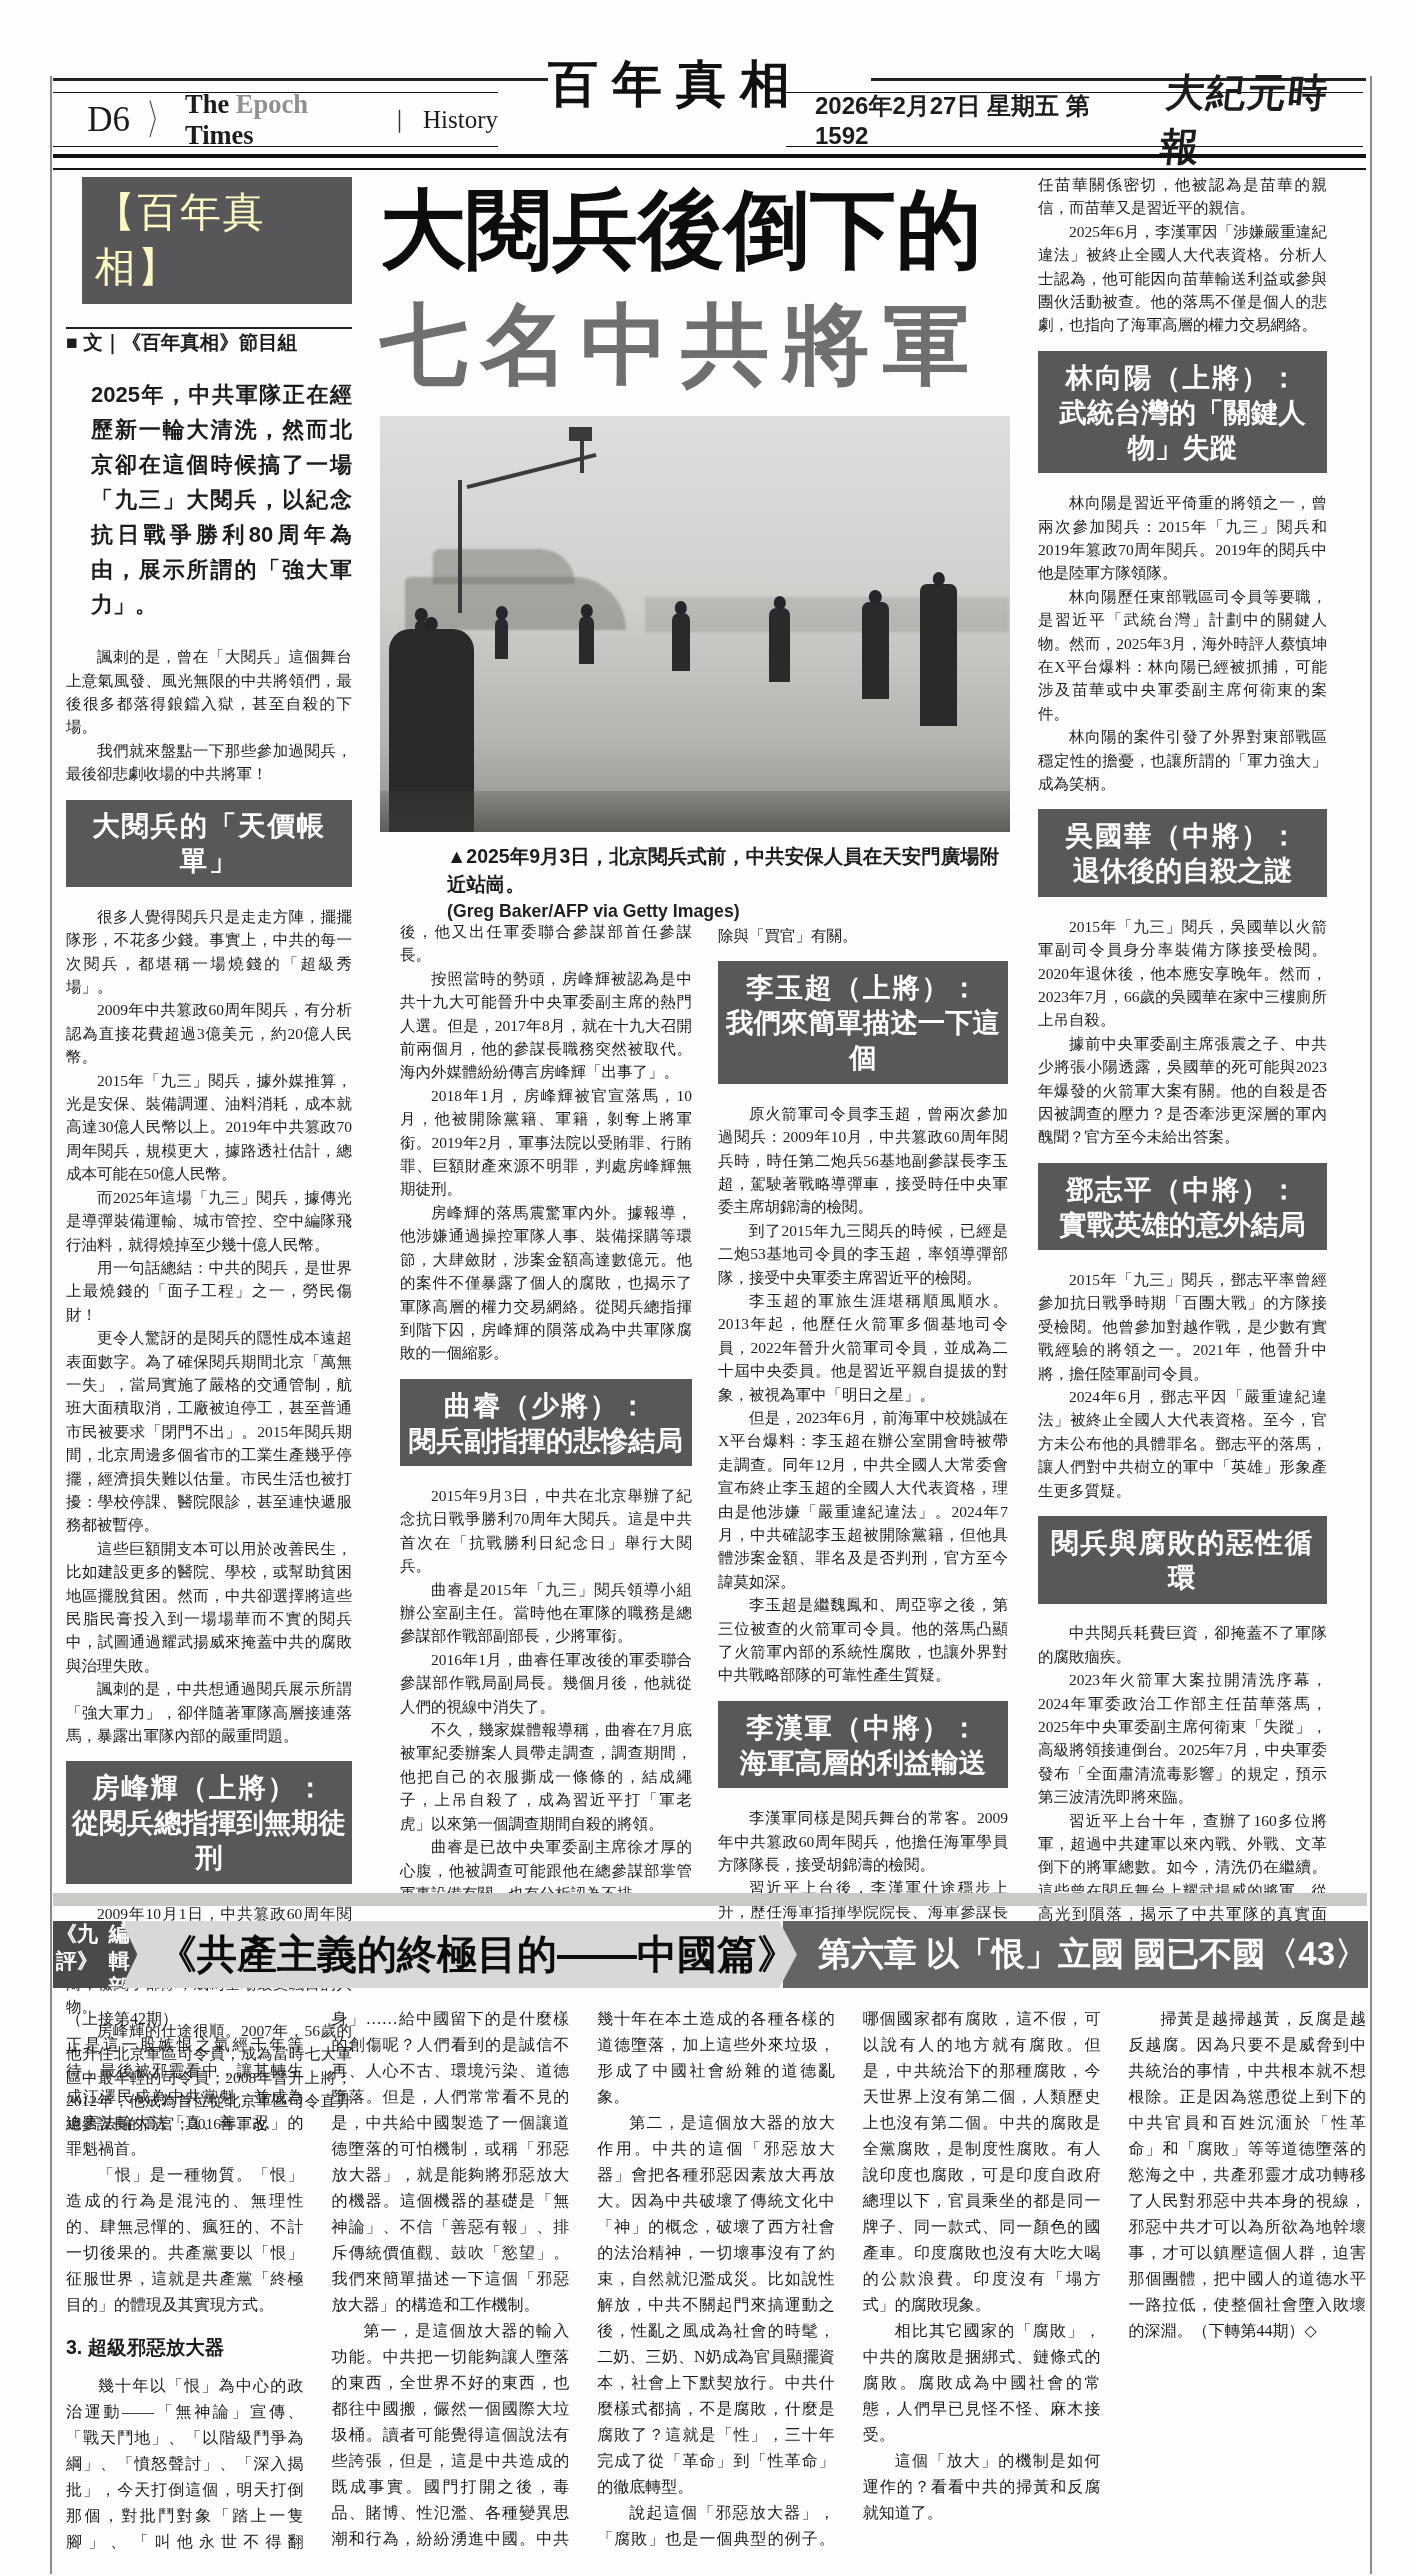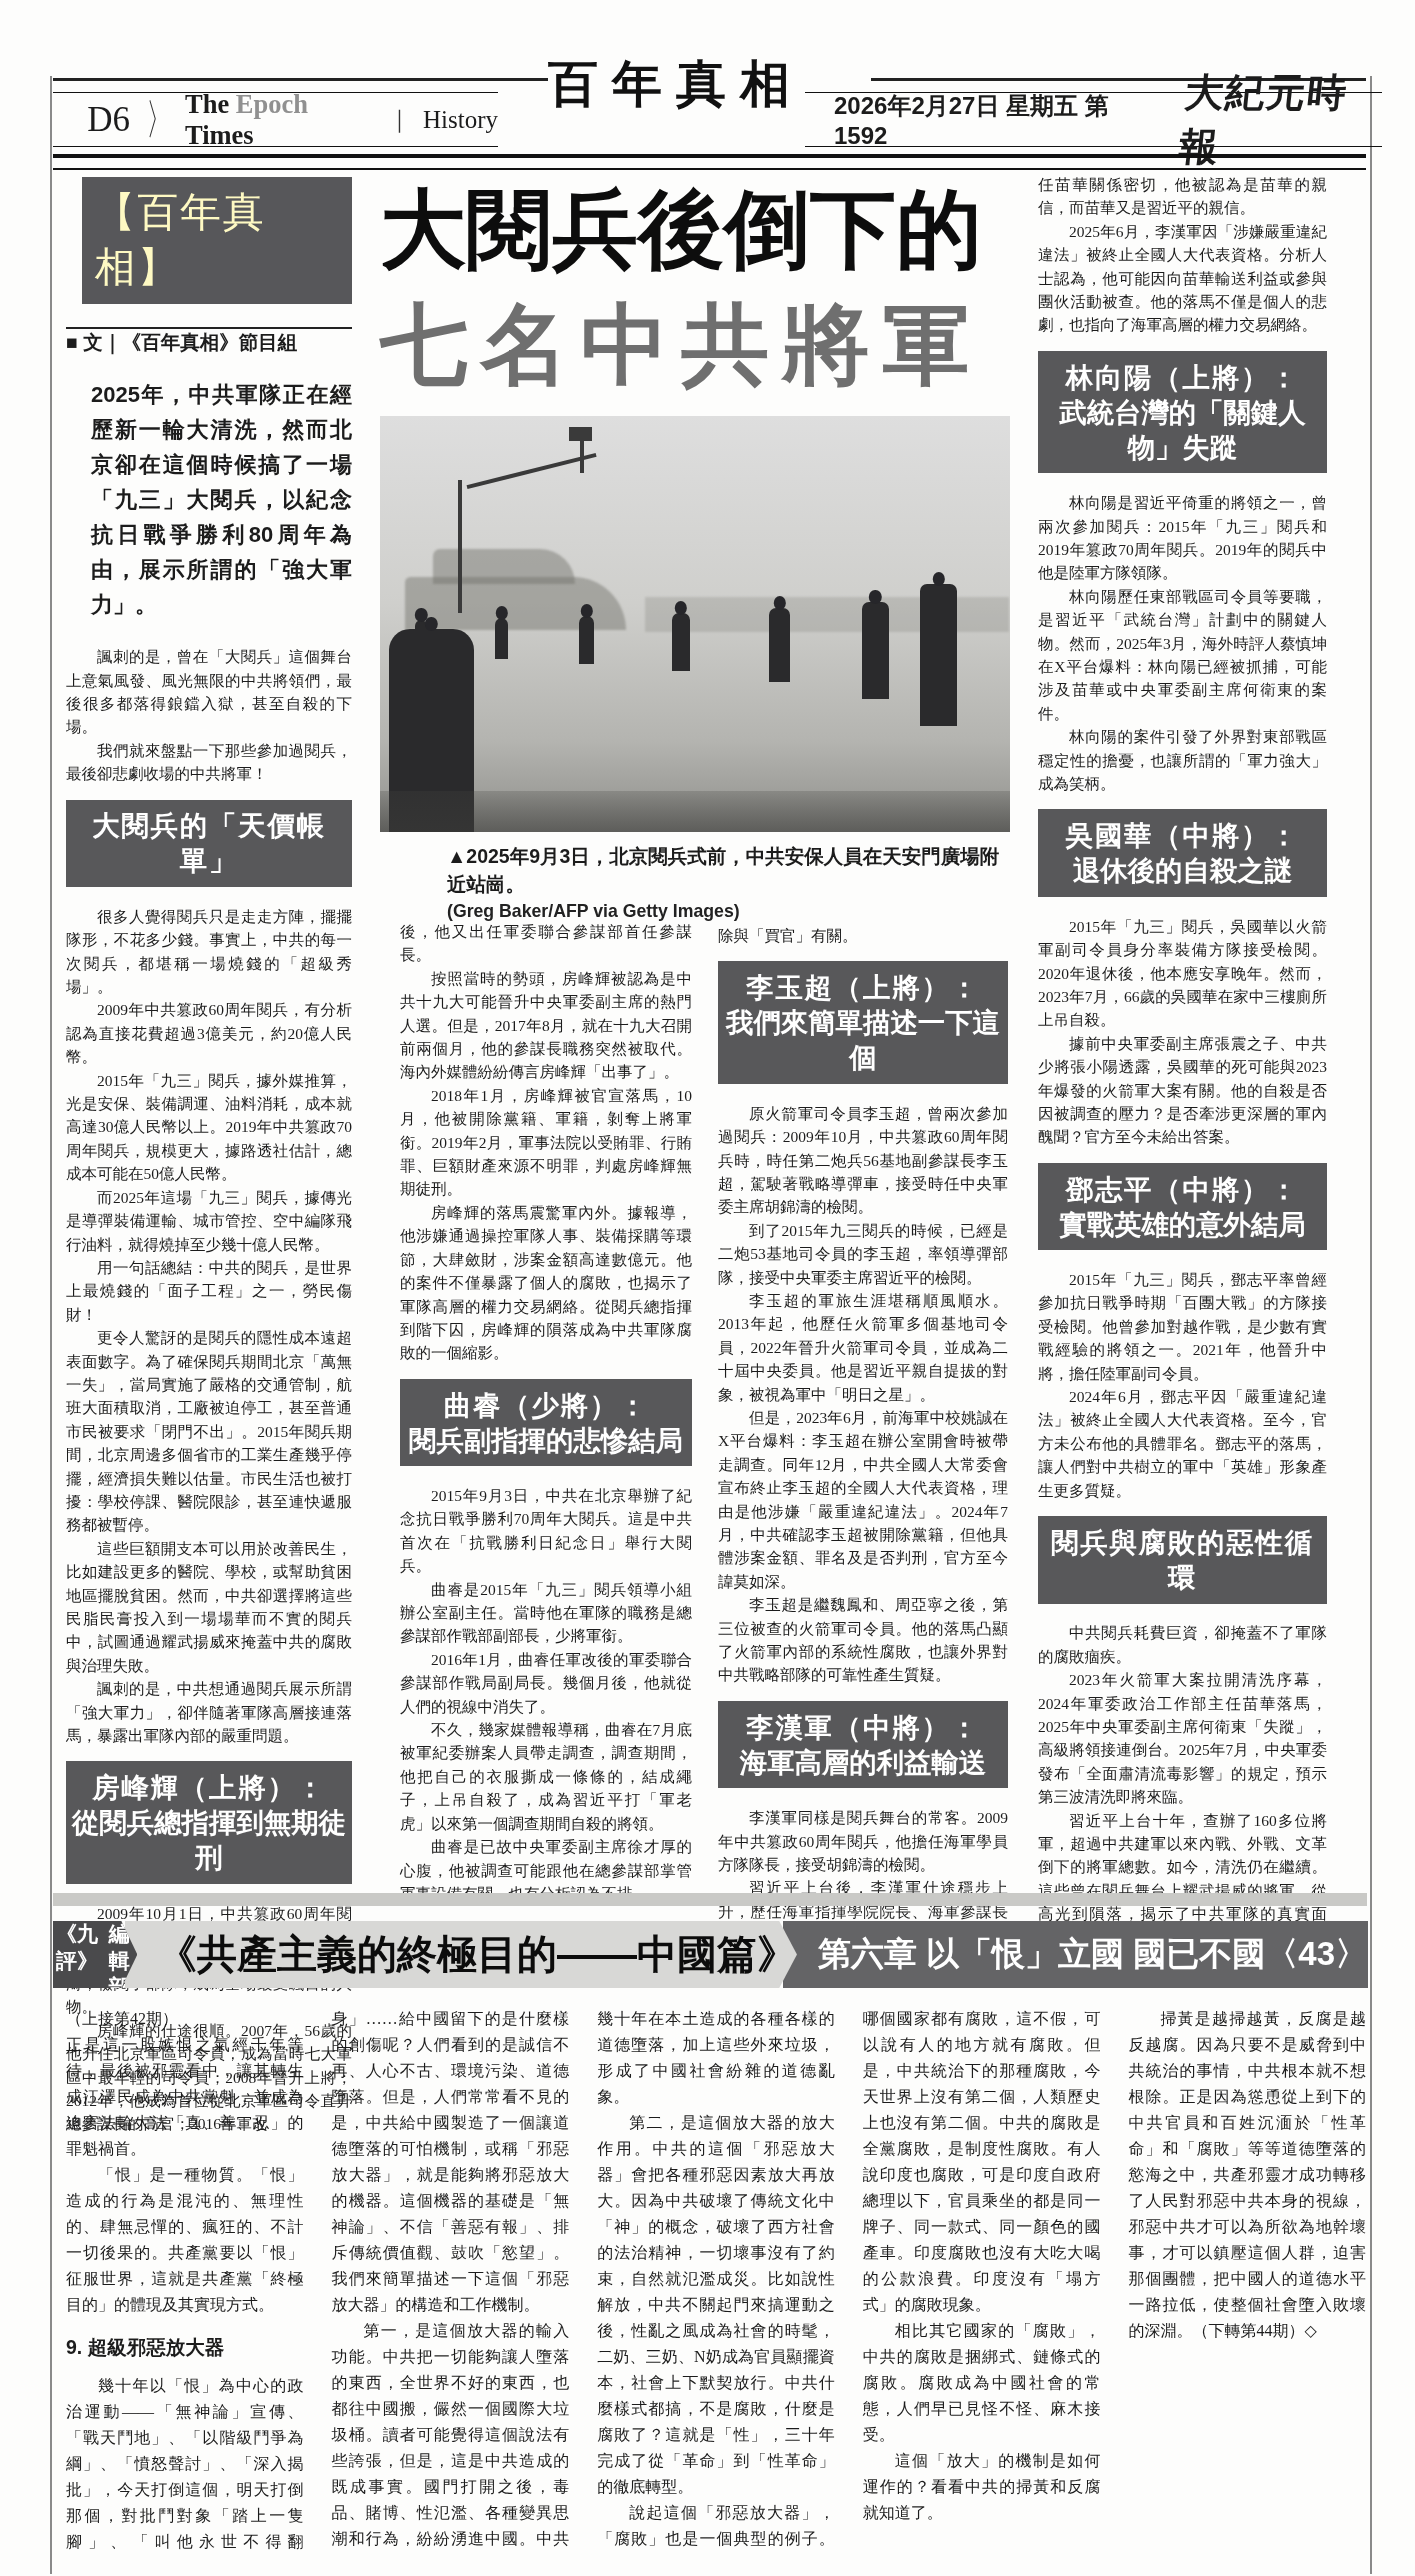--- a/index.html
+++ b/index.html
@@ -8,21 +8,21 @@
 
   
   .rail{position:absolute;width:1.8px;background:#8a8a8a;}
   .top-rule{position:absolute;top:78px;height:2.7px;background:#222;}
   .series-title{position:absolute;top:51px;left:548px;width:318px;text-align:left;
       font-size:50px;font-weight:bold;letter-spacing:14px;color:#111;background:#fdfdfc;
       font-family:Liberation Mono, monospace;}
   .mast-box{position:absolute;top:92px;height:53px;border-top:1.8px solid #111;border-bottom:1.8px solid #111;
       display:flex;align-items:center;padding-left:29px;}
   .mast-left{left:53px;width:416px;}
-  .mast-right{right:33px;width:548px;justify-content:flex-end;}
+  .mast-right{right:52px;width:548px;justify-content:flex-end;}
   .d6{font-size:35px;margin-left:5.3px;}
   .chev{font-size:26.5px;margin:0 12.4px 0 16px;color:#333;transform:scaleY(1.6);}
   .ept{font-size:26.5px;font-weight:bold;}
   .ept .ep{color:#909090;}
   .mast-div{font-size:23px;margin:0 12.4px;color:#333;}
   .hist{font-size:25px;}
   .issue{font-family:"Liberation Sans","DejaVu Sans",sans-serif;font-weight:bold;font-size:24px;margin-right:25px;}
   .np-logo{font-size:39px;font-weight:900;letter-spacing:1.8px;transform:skewX(-6deg);}
   .double-rule{position:absolute;left:53px;right:49px;top:154px;height:9.7px;
       border-top:4.4px solid #111;border-bottom:2.7px solid #111;}
@@ -218,21 +218,21 @@
   </div>
   <div class="jp-dark">
     <span>第六章 以「恨」立國 國已不國〈43〉</span>
   </div>
 </div>
 
 <div class="jp-cols" id="jp-cols">
     <p class="jp-p cont">（上接第42期）</p>
     <p class="jp-p cont">正是這一股嫉恨之氣經千年等待，最後被邪靈看中，讓其轉生成江澤民成為中共黨魁，並成為迫害法輪大法「真、善、忍」的罪魁禍首。</p>
     <p class="jp-p">「恨」是一種物質。「恨」造成的行為是混沌的、無理性的、肆無忌憚的、瘋狂的、不計一切後果的。共產黨要以「恨」征服世界，這就是共產黨「終極目的」的體現及其實現方式。</p>
-    <div class="jp-h">9. 超級邪惡放大器</div>
+    <div class="jp-h">3. 超級邪惡放大器</div>
     <p class="jp-p">幾十年以「恨」為中心的政治運動——「無神論」宣傳、「戰天鬥地」、「以階級鬥爭為綱」、「憤怒聲討」、「深入揭批」，今天打倒這個，明天打倒那個，對批鬥對象「踏上一隻腳」、「叫他永世不得翻身」……給中國留下的是什麼樣的創傷呢？人們看到的是誠信不再、人心不古、環境污染、道德墮落。但是，人們常常看不見的是，中共給中國製造了一個讓道德墮落的可怕機制，或稱「邪惡放大器」，就是能夠將邪惡放大的機器。這個機器的基礎是「無神論」、不信「善惡有報」、排斥傳統價值觀、鼓吹「慾望」。我們來簡單描述一下這個「邪惡放大器」的構造和工作機制。</p>
     <p class="jp-p">第一，是這個放大器的輸入功能。中共把一切能夠讓人墮落的東西，全世界不好的東西，也都往中國搬，儼然一個國際大垃圾桶。讀者可能覺得這個說法有些誇張，但是，這是中共造成的既成事實。國門打開之後，毒品、賭博、性氾濫、各種變異思潮和行為，紛紛湧進中國。中共幾十年在本土造成的各種各樣的道德墮落，加上這些外來垃圾，形成了中國社會紛雜的道德亂象。</p>
     <p class="jp-p">第二，是這個放大器的放大作用。中共的這個「邪惡放大器」會把各種邪惡因素放大再放大。因為中共破壞了傳統文化中「神」的概念，破壞了西方社會的法治精神，一切壞事沒有了約束，自然就氾濫成災。比如說性解放，中共不關起門來搞運動之後，性亂之風成為社會的時髦，二奶、三奶、N奶成為官員顯擺資本，社會上下默契放行。中共什麼樣式都搞，不是腐敗，什麼是腐敗了？這就是「性」，三十年完成了從「革命」到「性革命」的徹底轉型。</p>
     <p class="jp-p">說起這個「邪惡放大器」，「腐敗」也是一個典型的例子。哪個國家都有腐敗，這不假，可以說有人的地方就有腐敗。但是，中共統治下的那種腐敗，今天世界上沒有第二個，人類歷史上也沒有第二個。中共的腐敗是全黨腐敗，是制度性腐敗。有人說印度也腐敗，可是印度自政府總理以下，官員乘坐的都是同一牌子、同一款式、同一顏色的國產車。印度腐敗也沒有大吃大喝的公款浪費。印度沒有「塌方式」的腐敗現象。</p>
     <p class="jp-p">相比其它國家的「腐敗」，中共的腐敗是捆綁式、鏈條式的腐敗。腐敗成為中國社會的常態，人們早已見怪不怪、麻木接受。</p>
     <p class="jp-p">這個「放大」的機制是如何運作的？看看中共的掃黃和反腐就知道了。</p>
     <p class="jp-p">掃黃是越掃越黃，反腐是越反越腐。因為只要不是威脅到中共統治的事情，中共根本就不想根除。正是因為慫恿從上到下的中共官員和百姓沉湎於「性革命」和「腐敗」等等道德墮落的慾海之中，共產邪靈才成功轉移了人民對邪惡中共本身的視線，邪惡中共才可以為所欲為地幹壞事，才可以鎮壓這個人群，迫害那個團體，把中國人的道德水平一路拉低，使整個社會墮入敗壞的深淵。（下轉第44期）◇</p>
   </div>
 
 

